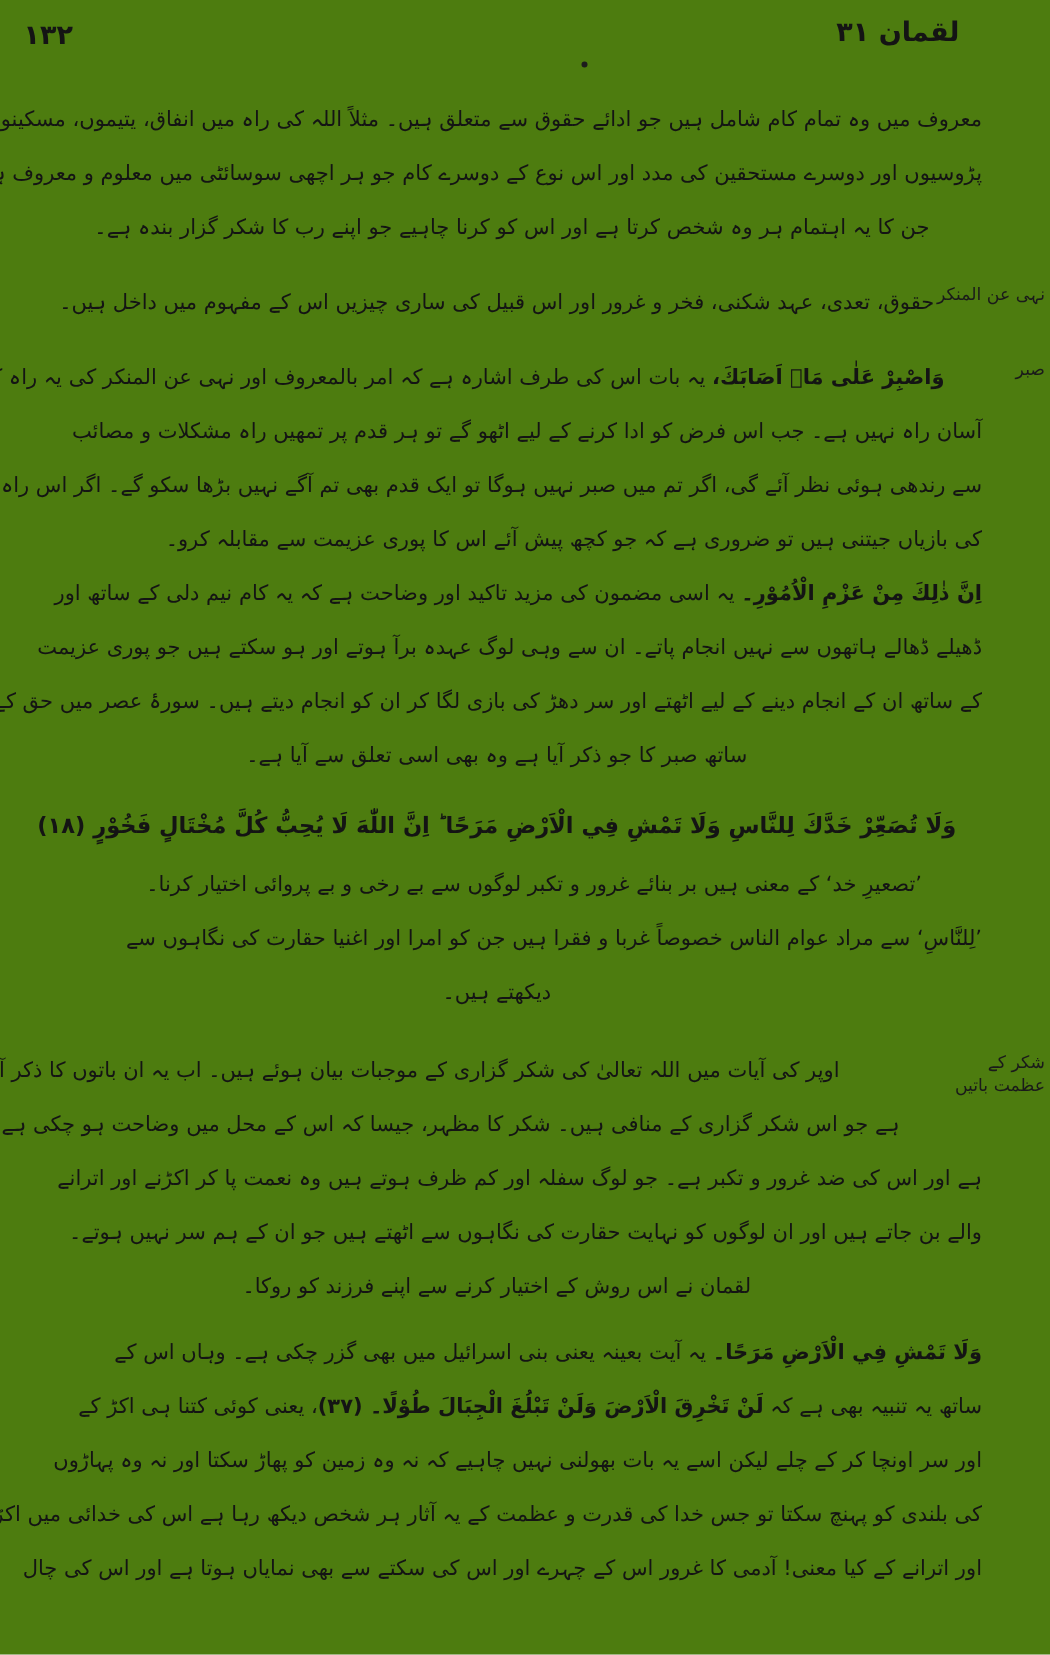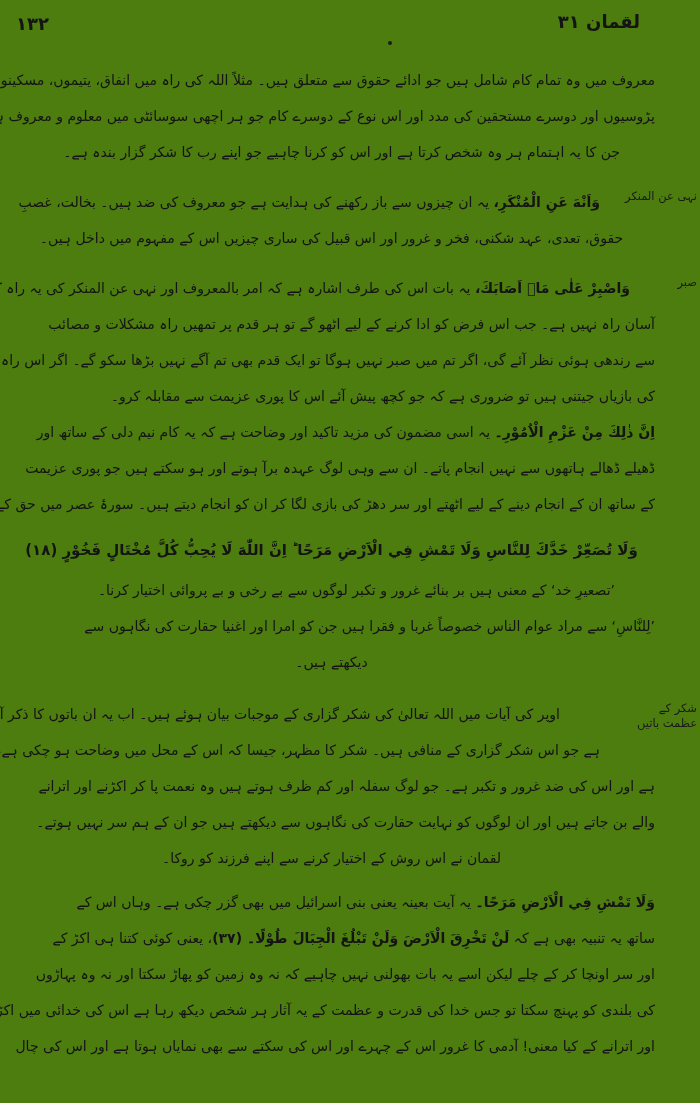--- a/index.html
+++ b/index.html
@@ -66,54 +66,54 @@
   <div class="text-block">
       <div class="para p0">
         <div class="line"><span>معروف میں وہ تمام کام شامل ہیں جو ادائے حقوق سے متعلق ہیں۔ مثلاً اللہ کی راہ میں انفاق، یتیموں، مسکینوں،</span></div>
         <div class="line"><span>پڑوسیوں اور دوسرے مستحقین کی مدد اور اس نوع کے دوسرے کام جو ہر اچھی سوسائٹی میں معلوم و معروف ہیں اور</span></div>
         <div class="line" style="padding-right: 35px;"><span>جن کا یہ اہتمام ہر وہ شخص کرتا ہے اور اس کو کرنا چاہیے جو اپنے رب کا شکر گزار بندہ ہے۔</span></div>
       </div>
       <div class="para p1">
         <div class="margin-note">
           <div>نہی عن المنکر</div>
         </div>
-        <div class="line" style="padding-right: 55px;"><span class="arabic">وَاَنْهَ عَنِ الْمُنْكَرِ،</span><span> یہ ان چیزوں سے باز رکھنے کی ہدایت ہے جو معروف کی ضد ہیں۔ بخالت، غصبِ</span></div>
         <div class="line center"><span>حقوق، تعدی، عہد شکنی، فخر و غرور اور اس قبیل کی ساری چیزیں اس کے مفہوم میں داخل ہیں۔</span></div>
       </div>
       <div class="para p2">
         <div class="margin-note">
           <div>صبر</div>
         </div>
         <div class="line" style="padding-right: 25px;"><span class="arabic">وَاصْبِرْ عَلٰى مَاۤ اَصَابَكَ،</span><span> یہ بات اس کی طرف اشارہ ہے کہ امر بالمعروف اور نہی عن المنکر کی یہ راہ کوئی</span></div>
         <div class="line"><span>آسان راہ نہیں ہے۔ جب اس فرض کو ادا کرنے کے لیے اٹھو گے تو ہر قدم پر تمھیں راہ مشکلات و مصائب</span></div>
         <div class="line"><span>سے رندھی ہوئی نظر آئے گی، اگر تم میں صبر نہیں ہوگا تو ایک قدم بھی تم آگے نہیں بڑھا سکو گے۔ اگر اس راہ</span></div>
         <div class="line"><span>کی بازیاں جیتنی ہیں تو ضروری ہے کہ جو کچھ پیش آئے اس کا پوری عزیمت سے مقابلہ کرو۔</span></div>
       </div>
       <div class="para p3">
         <div class="line"><span class="arabic">اِنَّ ذٰلِكَ مِنْ عَزْمِ الْاُمُوْرِ۔</span><span> یہ اسی مضمون کی مزید تاکید اور وضاحت ہے کہ یہ کام نیم دلی کے ساتھ اور</span></div>
         <div class="line"><span>ڈھیلے ڈھالے ہاتھوں سے نہیں انجام پاتے۔ ان سے وہی لوگ عہدہ برآ ہوتے اور ہو سکتے ہیں جو پوری عزیمت</span></div>
         <div class="line"><span>کے ساتھ ان کے انجام دینے کے لیے اٹھتے اور سر دھڑ کی بازی لگا کر ان کو انجام دیتے ہیں۔ سورۂ عصر میں حق کے</span></div>
+        <div class="line center"><span>ساتھ صبر کا جو ذکر آیا ہے وہ بھی اسی تعلق سے آیا ہے۔</span></div>
       </div>
       <div class="para p4">
         <div class="line center verse"><span class="arabic">وَلَا تُصَعِّرْ خَدَّكَ لِلنَّاسِ وَلَا تَمْشِ فِي الْاَرْضِ مَرَحًا ؕ اِنَّ اللّٰهَ لَا يُحِبُّ كُلَّ مُخْتَالٍ فَخُوْرٍ (۱۸)</span></div>
       </div>
       <div class="para p5">
         <div class="line" style="padding-right: 40px;"><span>’تصعیرِ خد‘ کے معنی ہیں بر بنائے غرور و تکبر لوگوں سے بے رخی و بے پروائی اختیار کرنا۔</span></div>
         <div class="line"><span>’لِلنَّاسِ‘ سے مراد عوام الناس خصوصاً غربا و فقرا ہیں جن کو امرا اور اغنیا حقارت کی نگاہوں سے</span></div>
         <div class="line center"><span>دیکھتے ہیں۔</span></div>
       </div>
       <div class="para p6">
         <div class="margin-note">
           <div>شکر کے</div>
           <div>عظمت باتیں</div>
         </div>
         <div class="line" style="padding-right: 95px;"><span>اوپر کی آیات میں اللہ تعالیٰ کی شکر گزاری کے موجبات بیان ہوئے ہیں۔ اب یہ ان باتوں کا ذکر آ رہا</span></div>
         <div class="line" style="padding-right: 55px;"><span>ہے جو اس شکر گزاری کے منافی ہیں۔ شکر کا مظہر، جیسا کہ اس کے محل میں وضاحت ہو چکی ہے، اخبات و تواضع</span></div>
         <div class="line"><span>ہے اور اس کی ضد غرور و تکبر ہے۔ جو لوگ سفلہ اور کم ظرف ہوتے ہیں وہ نعمت پا کر اکڑنے اور اترانے</span></div>
-        <div class="line"><span>والے بن جاتے ہیں اور ان لوگوں کو نہایت حقارت کی نگاہوں سے دیکھتے ہیں جو ان کے ہم سر نہیں ہوتے۔</span></div>
+        <div class="line"><span>والے بن جاتے ہیں اور ان لوگوں کو نہایت حقارت کی نگاہوں سے اٹھتے ہیں جو ان کے ہم سر نہیں ہوتے۔</span></div>
         <div class="line center"><span>لقمان نے اس روش کے اختیار کرنے سے اپنے فرزند کو روکا۔</span></div>
       </div>
       <div class="para p7">
         <div class="line"><span class="arabic">وَلَا تَمْشِ فِي الْاَرْضِ مَرَحًا۔</span><span> یہ آیت بعینہ یعنی بنی اسرائیل میں بھی گزر چکی ہے۔ وہاں اس کے</span></div>
         <div class="line"><span>ساتھ یہ تنبیہ بھی ہے کہ </span><span class="arabic">لَنْ تَخْرِقَ الْاَرْضَ وَلَنْ تَبْلُغَ الْجِبَالَ طُوْلًا۔ (۳۷)</span><span>، یعنی کوئی کتنا ہی اکڑ کے</span></div>
         <div class="line"><span>اور سر اونچا کر کے چلے لیکن اسے یہ بات بھولنی نہیں چاہیے کہ نہ وہ زمین کو پھاڑ سکتا اور نہ وہ پہاڑوں</span></div>
         <div class="line"><span>کی بلندی کو پہنچ سکتا تو جس خدا کی قدرت و عظمت کے یہ آثار ہر شخص دیکھ رہا ہے اس کی خدائی میں اکڑنے</span></div>
         <div class="line"><span>اور اترانے کے کیا معنی! آدمی کا غرور اس کے چہرے اور اس کی سکتے سے بھی نمایاں ہوتا ہے اور اس کی چال</span></div>
       </div>
     </div>

